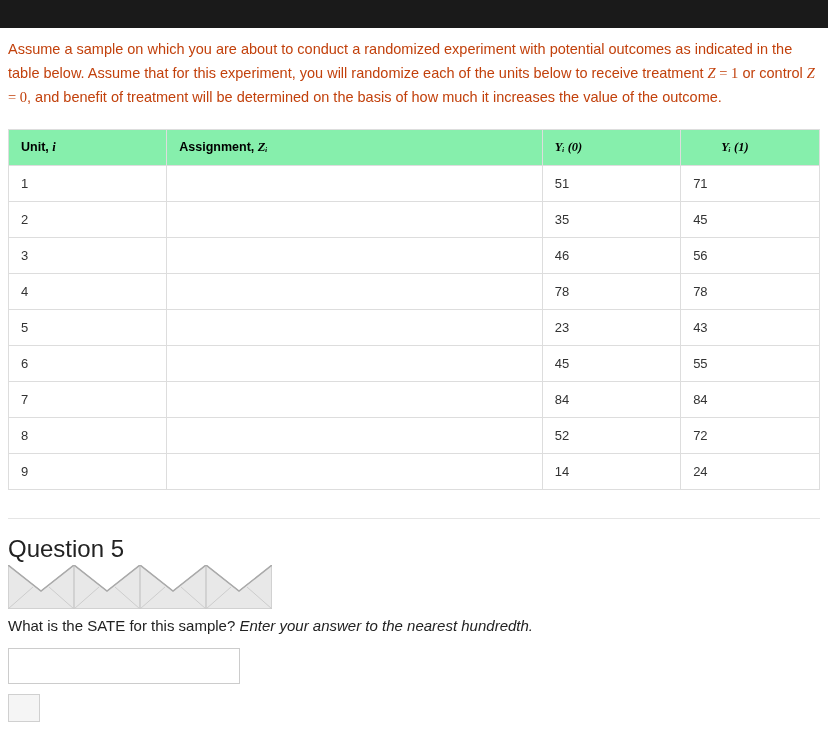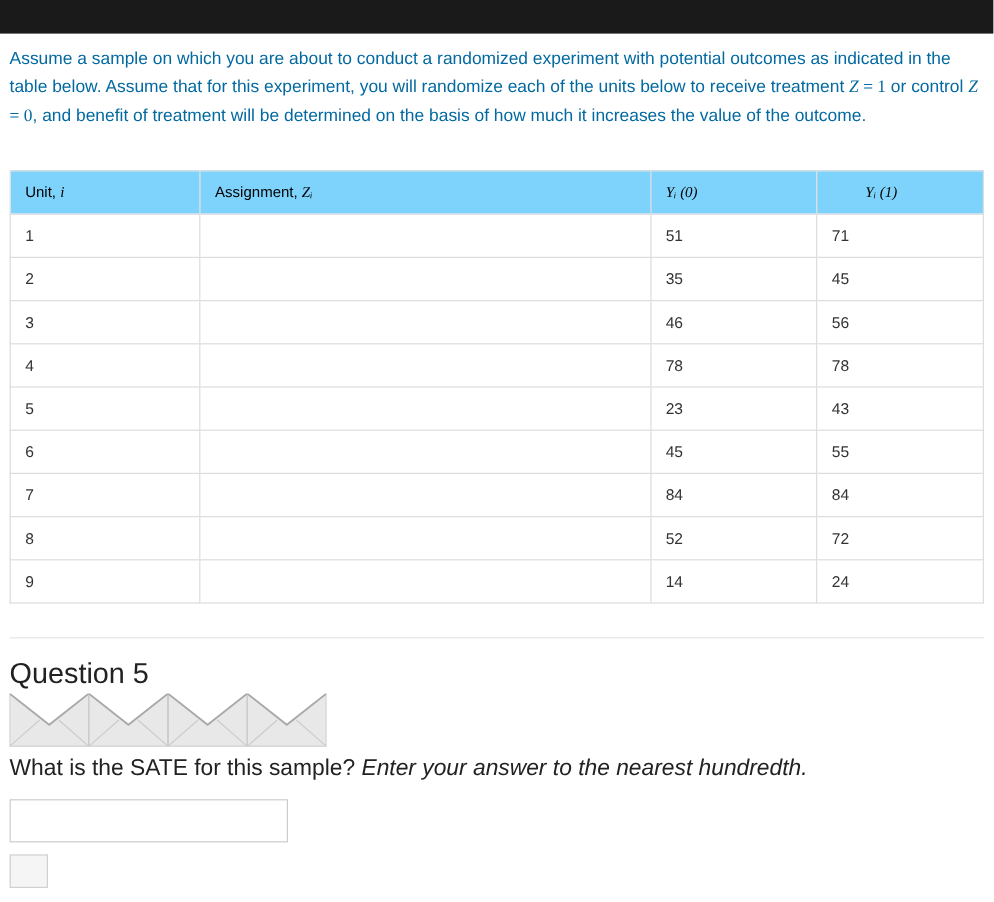--- a/index.html
+++ b/index.html
@@ -16,44 +16,44 @@
       background: #1a1a1a;
       height: 28px;
       width: 100%;
     }
     .content {
       padding: 10px 8px 0 8px;
     }
     .description {
       font-size: 14.5px;
       line-height: 1.65;
-      color: #0369a1;
-      margin-bottom: 32px;
+      color: #c2410c;
+      margin-bottom: 19px;
     }
     .math-var {
       font-family: "Times New Roman", serif;
       font-style: italic;
     }
     .math-eq {
       font-family: "Times New Roman", serif;
     }
     table {
       width: 100%;
       border-collapse: collapse;
       margin-bottom: 28px;
     }
     th, td {
       border: 1px solid #ddd;
       text-align: left;
       font-size: 13px;
       height: 36px;
     }
     th {
-      background: #7dd3fc;
-      font-weight: 400;
+      background: #86efac;
+      font-weight: 700;
       padding: 10px 12px;
       font-size: 12.5px;
     }
     td {
       padding: 8px 12px;
       color: #333;
     }
     .col-unit { width: 160px; }
     .col-assign { width: 380px; }
     .col-y0 { width: 140px; }
@@ -84,21 +84,21 @@
     .envelope {
       width: 66px;
       height: 44px;
       position: relative;
     }
     .envelope svg {
       width: 100%;
       height: 100%;
     }
     .question-prompt {
-      font-size: 19px;
+      font-size: 15px;
       color: #222;
       margin-bottom: 14px;
     }
     .question-prompt em {
       font-style: italic;
     }
     .answer-input {
       width: 232px;
       height: 36px;
       border: 1px solid #ccc;

